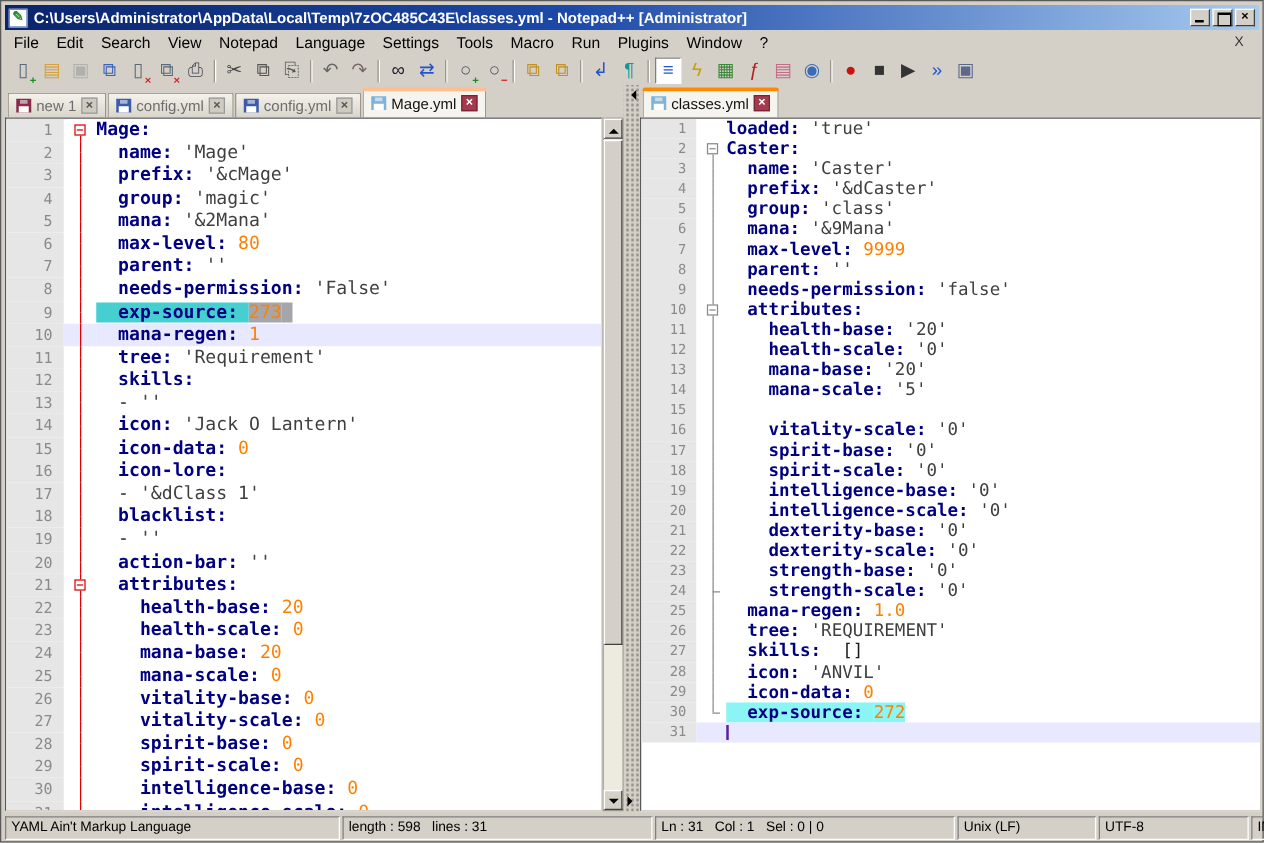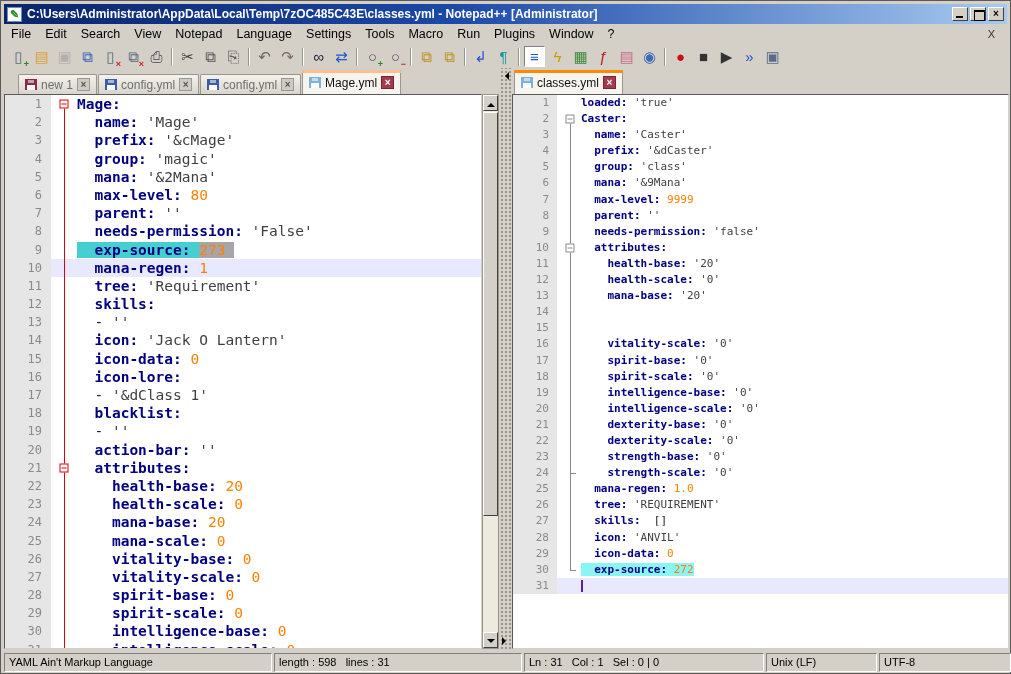--- a/index.html
+++ b/index.html
@@ -27,21 +27,21 @@
   .toolbar{position:absolute;left:3px;top:43px;right:3px;height:25px;display:flex;align-items:center;padding-left:3px}
   .tbi{width:21px;height:21px;display:inline-flex;align-items:center;justify-content:center;position:relative;margin:0 1px;flex:none}
   .tbi .gl{font-style:normal;font-size:15px;line-height:1}
   .tbi .bd{position:absolute;right:0;bottom:-2px;font-style:normal;font-size:9px;font-weight:bold;line-height:1}
   .tbi.disabled{opacity:.45;filter:grayscale(1)}
   .tbi.pressed{background:#fff;border:1px solid;border-color:#808080 #fff #fff #808080}
   .tsep{width:2px;height:18px;margin:0 3px;border-left:1px solid #9a968e;border-right:1px solid #fff;flex:none}
 
   
   .tabbar{position:absolute;top:68px;height:25px;display:flex;align-items:flex-end;padding-left:2px;background:#D4D0C8}
-  .tabbar.tb-left{left:15px;width:495px}
+  .tabbar.tb-left{left:3px;width:495px}
   .tabbar.tb-right{left:511px;right:3px}
   .tab{display:inline-flex;align-items:center;gap:4px;height:20px;padding:0 6px;margin-right:1px;position:relative;
     background:linear-gradient(#F4F2EC,#D9D5CB);border:1px solid #9a968e;border-bottom:none;border-radius:2px 2px 0 0;
     color:#6e6e6e;font-size:12px;white-space:nowrap}
   .tab.active{height:24px;background:#F6F4EE;color:#111}
   .tab .accent{position:absolute;left:-1px;right:-1px;top:-1px;height:3px;border-radius:2px 2px 0 0}
   .floppy{width:12px;height:11px;position:relative;display:inline-block;flex:none}
   .floppy::before{content:"";position:absolute;left:2px;right:2px;bottom:0;height:5px;background:#fff}
   .floppy::after{content:"";position:absolute;left:3px;right:3px;top:1px;height:3px;background:rgba(255,255,255,.55)}
   .tclose{width:13px;height:13px;font-weight:bold;font-size:10px;line-height:11px;text-align:center;color:#555;
@@ -69,21 +69,21 @@
   .fold .tk{left:13px;top:50%;width:6px;height:1px;background:currentColor}
   .fold .bx{left:13px;top:50%;transform:translate(-50%,-50%);width:9px;height:9px;background:#fff;border:1px solid currentColor}
   .fold .bx u{display:block;position:absolute;left:1px;right:1px;top:3px;height:1px;background:currentColor}
   .f-start .vb,.f-start .bx{display:block}
   .f-mid .vt,.f-mid .vb,.f-mid .bx{display:block}
   .f-line .vt,.f-line .vb{display:block}
   .f-end .vt,.f-end .tk{display:block}
   .f-endc .vt,.f-endc .vb,.f-endc .tk{display:block}
   .code{flex:1;white-space:pre;position:relative}
   .pane-left .code{font-size:14.5px}
-  .pane-right .code{font-size:11px}
+  .pane-right .code{font-size:14px}
   .t-k{color:var(--key);font-weight:bold}
   .t-s{color:var(--str)}
   .t-n{color:var(--num)}
   .t-p{color:#1a1a1a}
   .bg-hl{background:var(--hl1)}
   .bg-hl2{background:var(--hl2)}
   .bg-sel{background:var(--sel)}
   .row.cur .fold,.row.cur .code{background:var(--curline)}
   .caret{position:absolute;left:0;top:2px;bottom:2px;width:2px;background:var(--caret)}
 
@@ -98,21 +98,21 @@
 
   
   .splitter{position:absolute;left:498px;top:67px;width:13px;height:581px;background-color:#D4D0C8;
     background-image:radial-gradient(#9a968e 1px,transparent 1.3px);background-size:4px 4px;background-position:1px 2px}
   .sp-top{position:absolute;top:4px;left:2px;width:0;height:0;border:4px solid transparent;border-right-color:#000}
   .sp-bottom{position:absolute;bottom:4px;left:3px;width:0;height:0;border:4px solid transparent;border-left-color:#000}
 
   
   .statusbar{position:absolute;left:3px;right:3px;top:650px;height:21px;background:#D4D0C8;display:flex;gap:2px;padding-top:2px;font-size:11px;color:#000}
   .sec{border:1px solid;border-color:#808080 #fff #fff #808080;height:19px;line-height:16px;padding:0 4px;white-space:pre;overflow:hidden;flex:none}
-  .s1{width:268px}.s2{width:248px}.s3{width:240px}.s4{width:111px}.s5{width:132px}.s6{width:34px}
+  .s1{width:268px}.s2{width:248px}.s3{width:240px}.s4{width:111px}.s5{width:120px}.s6{width:34px}
   .grip{margin-left:auto;width:15px;height:18px;
     background:repeating-linear-gradient(135deg,transparent 0 3px,#fff 3px 4px,#8a8a8a 4px 5px)}
 </style>
 </head>
 <body>
 
 <div class="window">
 
   <div class="titlebar">
     <span class="appicon">✎</span>
@@ -657,20 +657,21 @@
             <i class="vb"></i>
           </span>
           <span class="code"><span class="t-k">    mana-base:</span><span class="t-s"> '20'</span></span>
         </div>
         <div class="row">
           <span class="num">14</span>
           <span class="fold f-line" style="color: rgb(138, 138, 138);">
             <i class="vt"></i>
             <i class="vb"></i>
           </span>
+          <span class="code"><span class="t-k">    mana-scale:</span><span class="t-s"> '5'</span></span>
         </div>
         <div class="row">
           <span class="num">15</span>
           <span class="fold f-line" style="color: rgb(138, 138, 138);">
             <i class="vt"></i>
             <i class="vb"></i>
           </span>
         </div>
         <div class="row">
           <span class="num">16</span>

